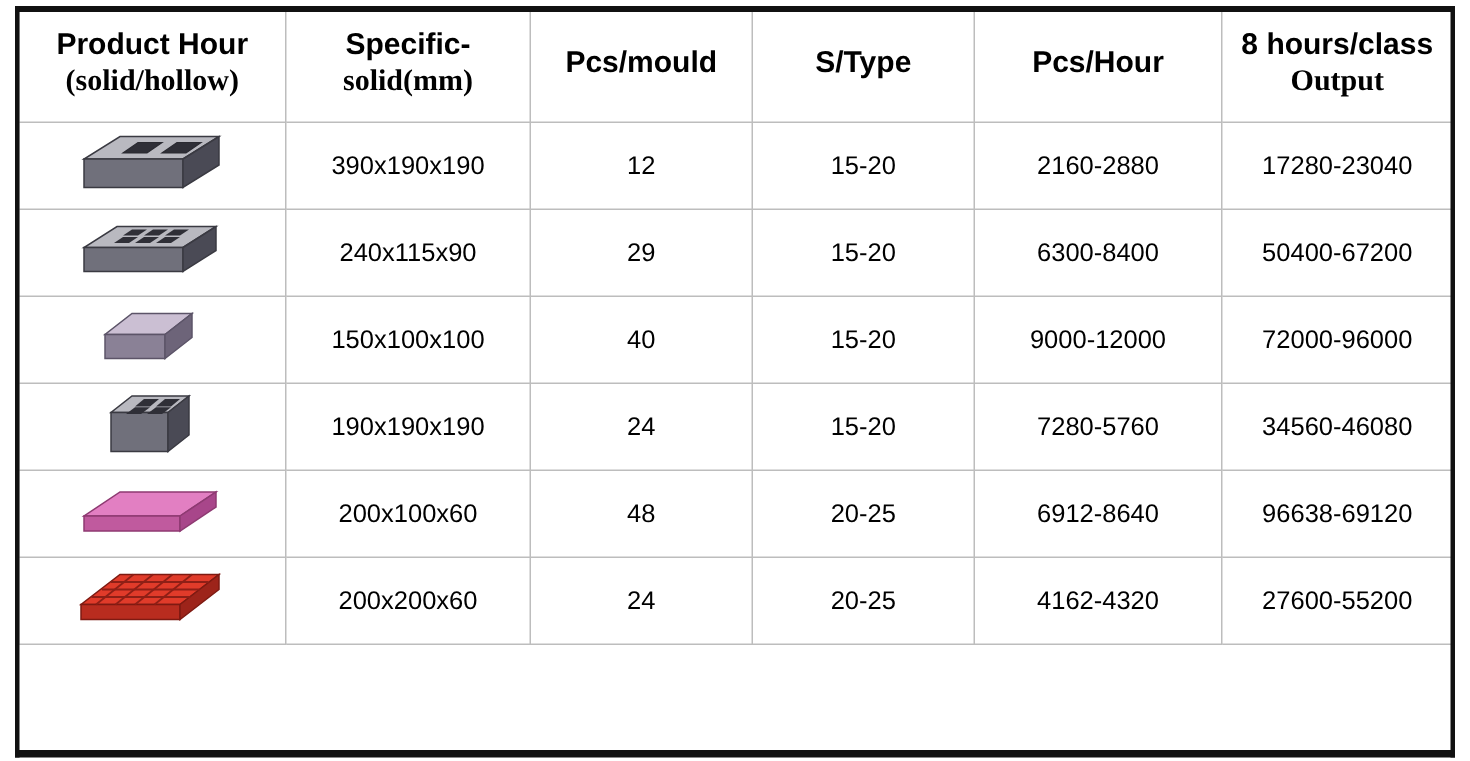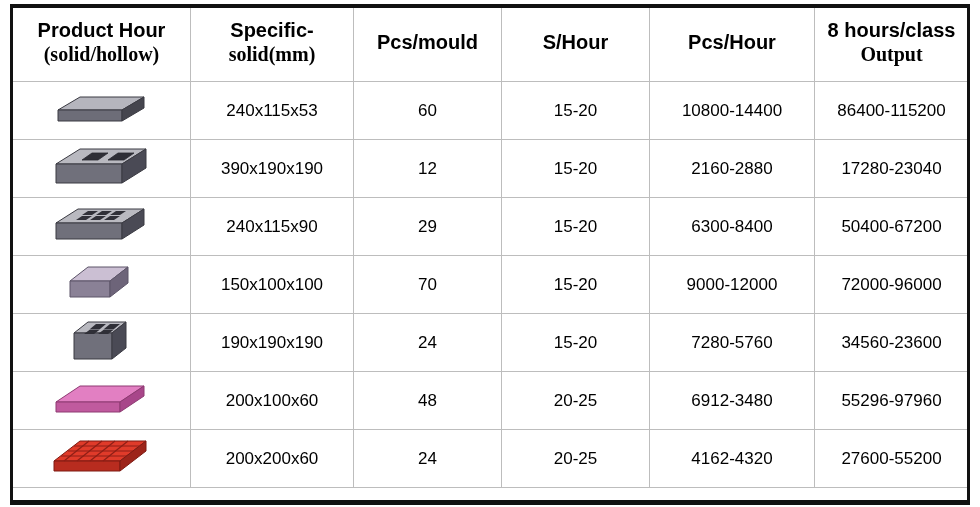--- a/index.html
+++ b/index.html
@@ -132,49 +132,33 @@
           <span class="hdr-line2">(solid/hollow)</span>
         </th>
         <th>
           <span class="hdr-line1">Specific-</span>
           <span class="hdr-line2">solid(mm)</span>
         </th>
         <th>
           <span class="hdr-line1">Pcs/mould</span>
         </th>
         <th>
-          <span class="hdr-line1">S/Hour</span>
+          <span class="hdr-line1">S/Type</span>
         </th>
         <th>
           <span class="hdr-line1">Pcs/Hour</span>
         </th>
         <th>
           <span class="hdr-line1">8 hours/class</span>
           <span class="hdr-line2">Output</span>
         </th>
       </tr>
     </thead>
     <tbody>
 
-      <tr>
-        <td class="icon-cell">
-          <div class="icon-wrap">
-            <svg class="brick" width="96" height="40" viewBox="0 0 96 40">
-              <polygon points="26,6 90,6 68,19 4,19" fill="#b5b5bd" stroke="#3a3a42" stroke-width="1"></polygon>
-              <polygon points="4,19 68,19 68,30 4,30" fill="#6d6d78" stroke="#3a3a42" stroke-width="1"></polygon>
-              <polygon points="68,19 90,6 90,17 68,30" fill="#45454e" stroke="#3a3a42" stroke-width="1"></polygon>
-            </svg>
-          </div>
-        </td>
-        <td>240x115x53</td>
-        <td>60</td>
-        <td>15-20</td>
-        <td>10800-14400</td>
-        <td>86400-115200</td>
-      </tr>
 
       <tr>
         <td class="icon-cell">
           <div class="icon-wrap">
             <svg class="brick" width="100" height="48" viewBox="0 0 100 48">
               <polygon points="28,4 94,4 70,19 4,19" fill="#b9b9c0" stroke="#3a3a42" stroke-width="1"></polygon>
               <polygon points="4,19 70,19 70,38 4,38" fill="#70707b" stroke="#3a3a42" stroke-width="1"></polygon>
               <polygon points="70,19 94,4 94,23 70,38" fill="#4a4a55" stroke="#3a3a42" stroke-width="1"></polygon>
               <polygon points="40,8 56,8 46,15 30,15" fill="#2f2f37" stroke="#2a2a31" stroke-width="0.8"></polygon>
               <polygon points="66,8 82,8 72,15 56,15" fill="#2f2f37" stroke="#2a2a31" stroke-width="0.8"></polygon>
@@ -215,21 +199,21 @@
         <td class="icon-cell">
           <div class="icon-wrap">
             <svg class="brick" width="80" height="44" viewBox="0 0 80 44">
               <polygon points="26,4 66,4 48,18 8,18" fill="#cbbfd3" stroke="#5c5468" stroke-width="1"></polygon>
               <polygon points="8,18 48,18 48,34 8,34" fill="#8a8196" stroke="#5c5468" stroke-width="1"></polygon>
               <polygon points="48,18 66,4 66,20 48,34" fill="#6d6479" stroke="#5c5468" stroke-width="1"></polygon>
             </svg>
           </div>
         </td>
         <td>150x100x100</td>
-        <td>70</td>
+        <td>40</td>
         <td>15-20</td>
         <td>9000-12000</td>
         <td>72000-96000</td>
       </tr>
 
       <tr>
         <td class="icon-cell">
           <div class="icon-wrap">
             <svg class="brick" width="72" height="48" viewBox="0 0 72 48">
               <polygon points="22,3 60,3 46,14 8,14" fill="#b9b9c0" stroke="#3a3a42" stroke-width="1"></polygon>
@@ -239,38 +223,38 @@
               <polygon points="44,5 54,5 48,10 38,10" fill="#2f2f37"></polygon>
               <polygon points="24,10.5 34,10.5 28,15 18,15" fill="#2f2f37"></polygon>
               <polygon points="38,10.5 48,10.5 42,15 32,15" fill="#2f2f37"></polygon>
             </svg>
           </div>
         </td>
         <td>190x190x190</td>
         <td>24</td>
         <td>15-20</td>
         <td>7280-5760</td>
-        <td>34560-23600</td>
+        <td>34560-46080</td>
       </tr>
 
       <tr>
         <td class="icon-cell">
           <div class="icon-wrap">
             <svg class="brick" width="100" height="42" viewBox="0 0 100 42">
               <polygon points="28,6 92,6 68,22 4,22" fill="#e27fc2" stroke="#8e3a72" stroke-width="1"></polygon>
               <polygon points="4,22 68,22 68,32 4,32" fill="#c05a9e" stroke="#8e3a72" stroke-width="1"></polygon>
               <polygon points="68,22 92,6 92,16 68,32" fill="#a8468a" stroke="#8e3a72" stroke-width="1"></polygon>
             </svg>
           </div>
         </td>
         <td>200x100x60</td>
         <td>48</td>
         <td>20-25</td>
-        <td>6912-3480</td>
-        <td>55296-97960</td>
+        <td>6912-8640</td>
+        <td>96638-69120</td>
       </tr>
 
       <tr>
         <td class="icon-cell">
           <div class="icon-wrap">
             <svg class="brick" width="104" height="44" viewBox="0 0 104 44">
               <polygon points="30,4 96,4 70,24 4,24" fill="#e03b2a" stroke="#7e1a12" stroke-width="1"></polygon>
               <polygon points="4,24 70,24 70,34 4,34" fill="#b82c1f" stroke="#7e1a12" stroke-width="1"></polygon>
               <polygon points="70,24 96,4 96,14 70,34" fill="#9d241a" stroke="#7e1a12" stroke-width="1"></polygon>
               <g stroke="#8e1f16" stroke-width="1.2" fill="none">

